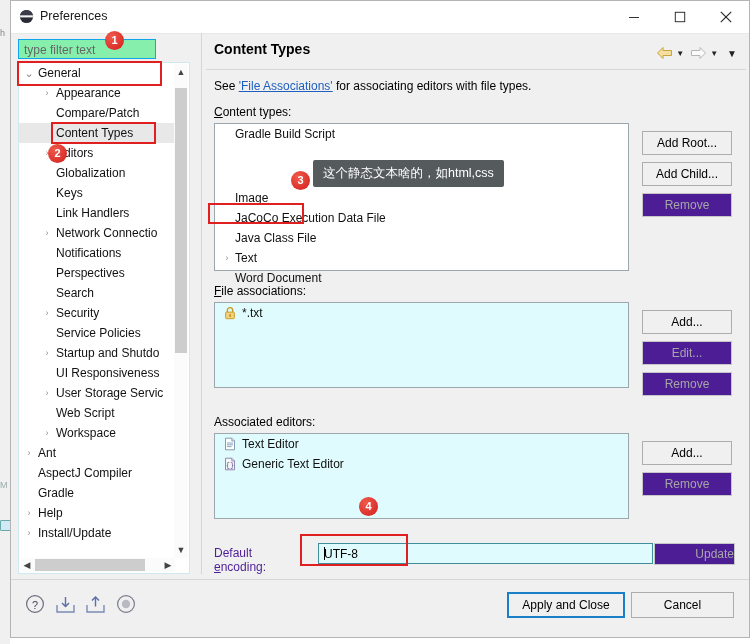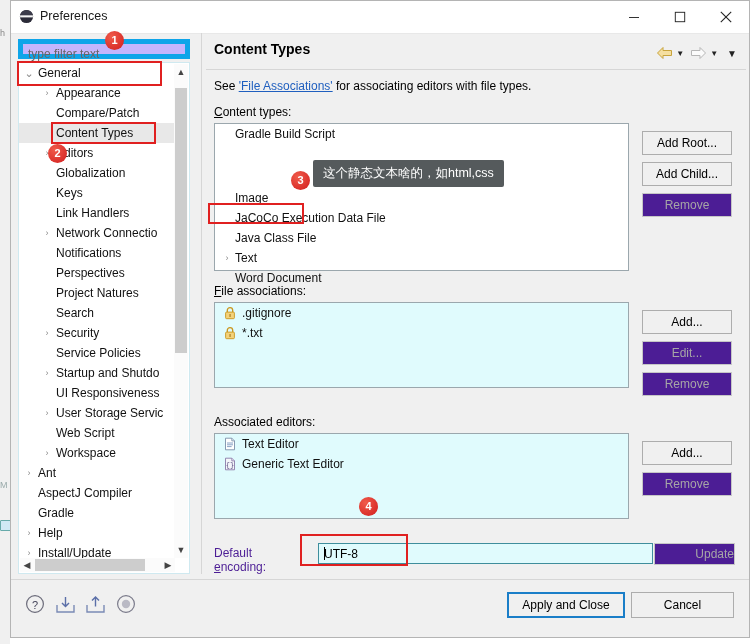--- a/index.html
+++ b/index.html
@@ -20,22 +20,22 @@
   .dialog{position:absolute;left:10px;top:0px;width:740px;height:638px;background:#f0f0f0;
           border:1px solid #b4b4b4;box-sizing:border-box;}
   .titlebar{position:relative;height:32px;background:#ffffff;border-bottom:1px solid #e8e8e8;}
   .title-ic{position:absolute;left:8px;top:8px;width:15px;height:15px;}
   .title-txt{position:absolute;left:29px;top:8px;font-size:12.5px;color:#1a1a1a;}
   .wbtn{position:absolute;top:0;width:46px;height:31px;cursor:default;}
   .wbtn svg{position:absolute;left:50%;top:50%;transform:translate(-50%,-50%);}
   .wmin{right:92px;} .wmax{right:46px;} .wclose{right:0px;}
 
   
-  .filterbox{position:absolute;left:7px;top:38px;width:172px;height:20px;background:#c4b5fd;
-             border:5px solid #0ea5e9;box-sizing:border-box;}
+  .filterbox{position:absolute;left:7px;top:38px;width:138px;height:20px;background:#86efac;
+             border:1px solid #0ea5e9;box-sizing:border-box;}
   .filterbox span{position:absolute;left:5px;top:3px;font-size:12px;color:#666;}
 
   
   .treewrap{position:absolute;left:7px;top:61px;width:172px;height:512px;background:#ffffff;
             border:1px solid #cfe9f0;box-sizing:border-box;}
   .tree{position:absolute;left:0;top:0;width:157px;height:496px;overflow:hidden;background:#fff;}
   .ti{position:relative;height:20px;line-height:20px;font-size:12px;color:#111;white-space:nowrap;}
   .ti .arw{position:absolute;width:12px;text-align:center;color:#8a8a8a;font-size:9px;line-height:20px;}
   .ti .lbl{position:absolute;}
   .ti.sel{background:#e8e8e8;}
@@ -190,24 +190,20 @@
           <div class="ti lvl1">
             <span class="arw"></span>
             <span class="lbl">Notifications</span>
           </div>
           <div class="ti lvl1">
             <span class="arw"></span>
             <span class="lbl">Perspectives</span>
           </div>
           <div class="ti lvl1">
             <span class="arw"></span>
-            <span class="lbl">Project Natures</span>
-          </div>
-          <div class="ti lvl1">
-            <span class="arw"></span>
             <span class="lbl">Search</span>
           </div>
           <div class="ti lvl1">
             <span class="arw">›</span>
             <span class="lbl">Security</span>
           </div>
           <div class="ti lvl1">
             <span class="arw"></span>
             <span class="lbl">Service Policies</span>
           </div>
@@ -306,25 +302,20 @@
       <div id="ct-buttons">
           <div class="sbtn" style="left: 436px; top: 96px;">Add Root...</div>
           <div class="sbtn" style="left: 436px; top: 127px;">Add Child...</div>
           <div class="sbtn dis" style="left: 436px; top: 158px;">Remove</div>
         </div>
 
       <div class="lbl-fa">
         <u>F</u><span>ile associations:</span>
       </div>
       <div class="listbox cyan" id="fa-list" style="left:8px;top:267px;width:415px;height:86px;">
-          <div class="lrow"><span class="ic"><svg width="14" height="14" viewBox="0 0 14 14">
-                <path d="M4.3 6.2 V4.3 a2.7 2.7 0 0 1 5.4 0 V6.2" fill="none" stroke="#c9961e" stroke-width="1.3"></path>
-                <rect x="2.6" y="6.1" width="8.8" height="6.6" rx="1" fill="#f3d27a" stroke="#c9961e" stroke-width="0.9"></rect>
-                <rect x="6.5" y="8" width="1.1" height="3" fill="#a8791a"></rect>
-              </svg></span><span>.gitignore</span></div>
           <div class="lrow"><span class="ic"><svg width="14" height="14" viewBox="0 0 14 14">
                 <path d="M4.3 6.2 V4.3 a2.7 2.7 0 0 1 5.4 0 V6.2" fill="none" stroke="#c9961e" stroke-width="1.3"></path>
                 <rect x="2.6" y="6.1" width="8.8" height="6.6" rx="1" fill="#f3d27a" stroke="#c9961e" stroke-width="0.9"></rect>
                 <rect x="6.5" y="8" width="1.1" height="3" fill="#a8791a"></rect>
               </svg></span><span>*.txt</span></div>
         </div>
       <div id="fa-buttons">
           <div class="sbtn" style="left: 436px; top: 275px;">Add...</div>
           <div class="sbtn dis" style="left: 436px; top: 306px;">Edit...</div>
           <div class="sbtn dis" style="left: 436px; top: 337px;">Remove</div>

